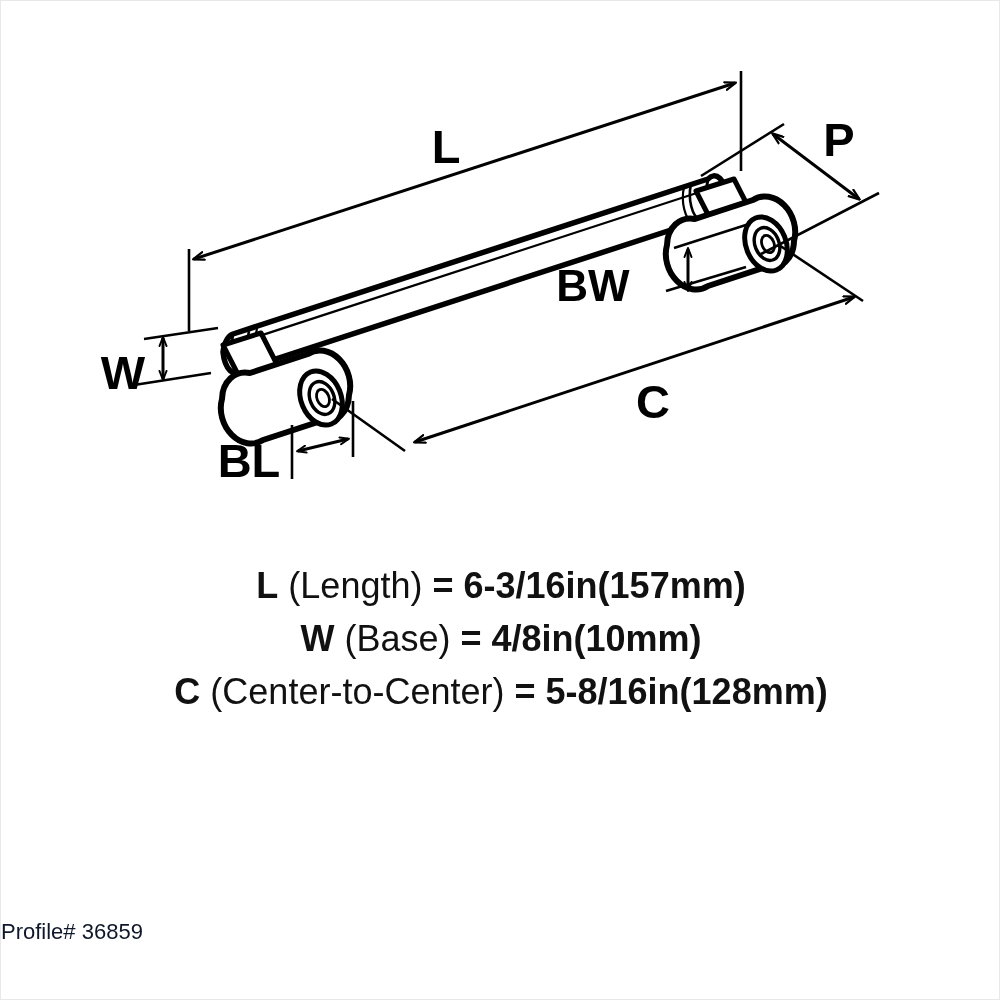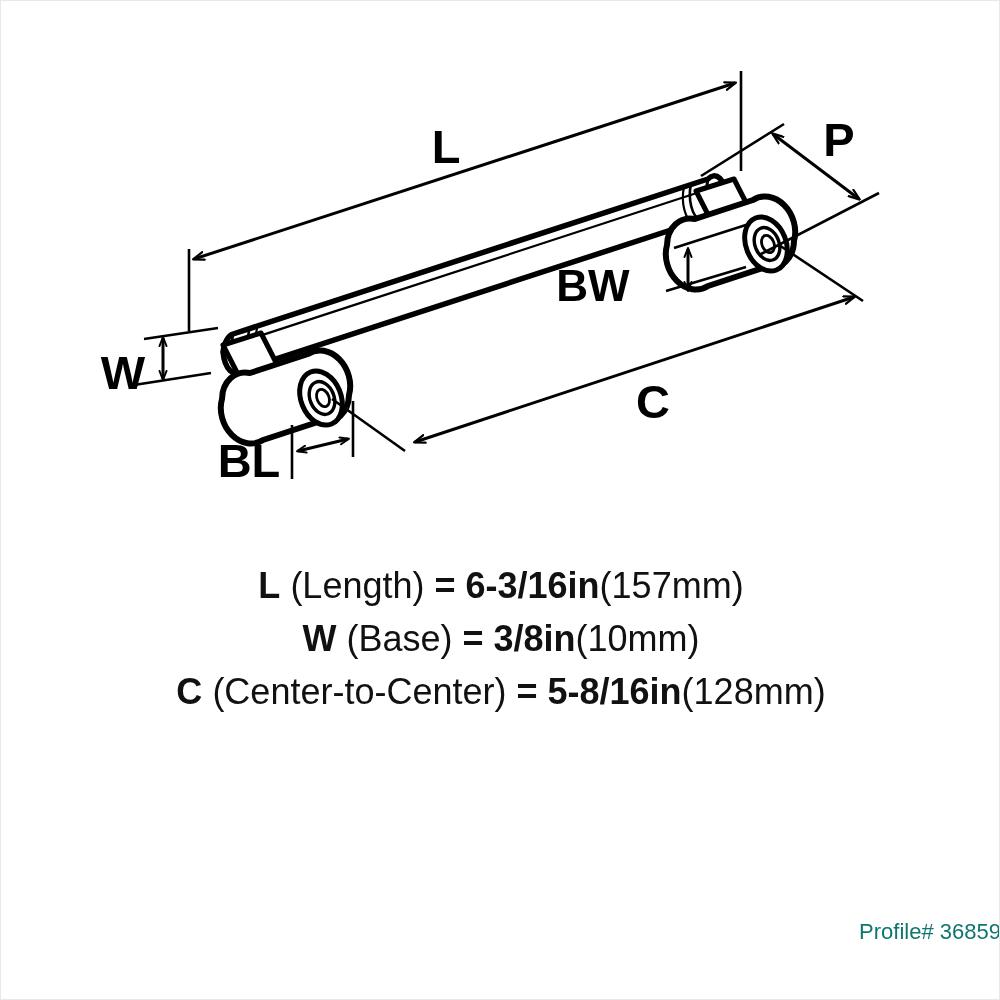--- a/index.html
+++ b/index.html
@@ -72,30 +72,30 @@
     margin-top: 6px;
   }
   .spec-eq {
     font-weight: bold;
   }
   .spec-imperial {
     font-weight: bold;
     margin-top: 24px;
   }
   .spec-metric {
-    font-weight: normal;
+    font-weight: bold;
   }
   #profile-line {
     position: absolute;
     left: 0;
     top: 918px;
     width: 1000px;
-    text-align: right;
+    text-align: left;
     font-size: 22px;
-    color: #0f766e;
+    color: #0f172a;
     font-weight: normal;
   }
 </style>
 </head>
 <body>
 
 <div id="page">
 
   <div id="drawing-area">
     <svg id="drawing-svg" viewBox="0 0 1000 520" xmlns="http://www.w3.org/2000/svg">
@@ -230,21 +230,21 @@
     </svg>
   </div>
 
   <div id="spec-list" style="top:558px;">
 
     <div class="spec-row">
       <span class="spec-code">L</span><span> </span><span class="spec-name">(Length)</span><span> </span><span class="spec-eq">=</span><span> </span><span class="spec-imperial">6-3/16in</span><span class="spec-metric">(157mm)</span>
     </div>
 
     <div class="spec-row">
-      <span class="spec-code">W</span><span> </span><span class="spec-name">(Base)</span><span> </span><span class="spec-eq">=</span><span> </span><span class="spec-imperial">3/8in</span><span class="spec-metric">(10mm)</span>
+      <span class="spec-code">W</span><span> </span><span class="spec-name">(Base)</span><span> </span><span class="spec-eq">=</span><span> </span><span class="spec-imperial">4/8in</span><span class="spec-metric">(10mm)</span>
     </div>
 
 
     <div class="spec-row">
       <span class="spec-code">C</span><span> </span><span class="spec-name">(Center-to-Center)</span><span> </span><span class="spec-eq">=</span><span> </span><span class="spec-imperial">5-8/16in</span><span class="spec-metric">(128mm)</span>
     </div>
 
 
 
   </div>

